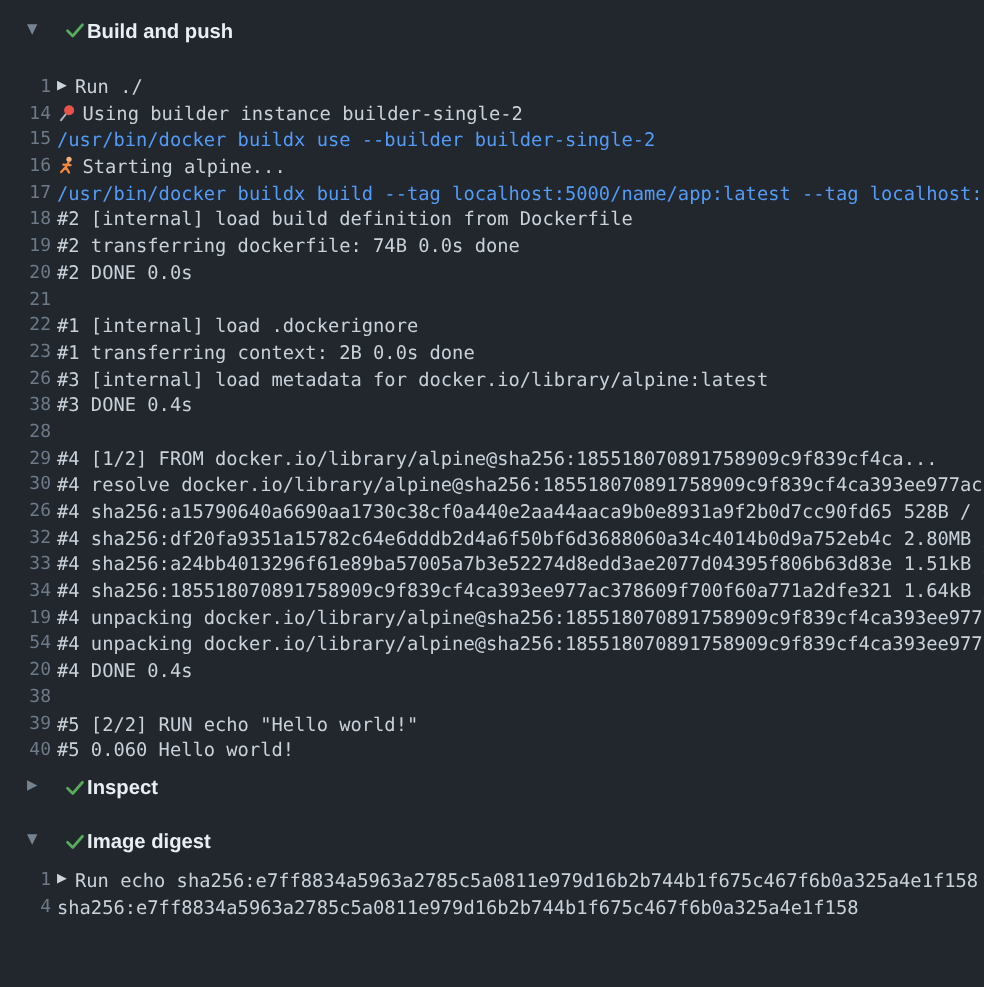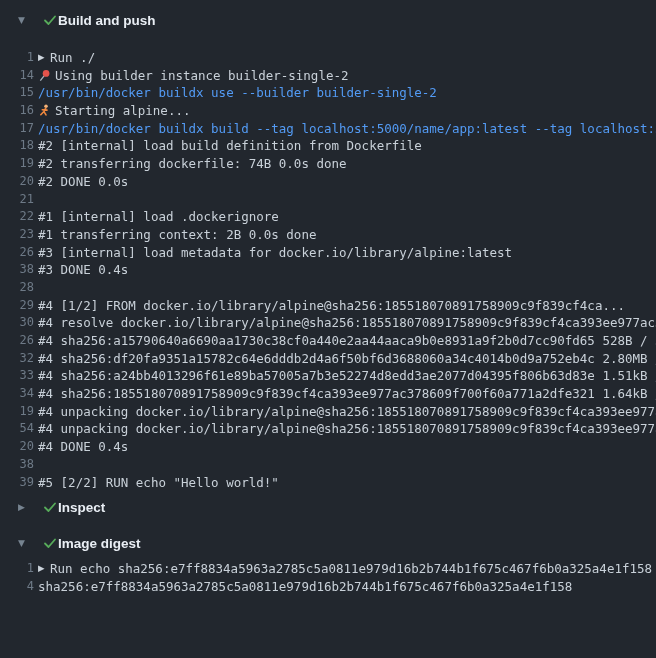--- a/index.html
+++ b/index.html
@@ -66,20 +66,21 @@
         <div class="line"><span class="num">30</span><span class="content"><span>#4 resolve docker.io/library/alpine@sha256:185518070891758909c9f839cf4ca393ee977ac37</span></span></div>
         <div class="line"><span class="num">26</span><span class="content"><span>#4 sha256:a15790640a6690aa1730c38cf0a440e2aa44aaca9b0e8931a9f2b0d7cc90fd65 528B / 52</span></span></div>
         <div class="line"><span class="num">32</span><span class="content"><span>#4 sha256:df20fa9351a15782c64e6dddb2d4a6f50bf6d3688060a34c4014b0d9a752eb4c 2.80MB / 2</span></span></div>
         <div class="line"><span class="num">33</span><span class="content"><span>#4 sha256:a24bb4013296f61e89ba57005a7b3e52274d8edd3ae2077d04395f806b63d83e 1.51kB / 1</span></span></div>
         <div class="line"><span class="num">34</span><span class="content"><span>#4 sha256:185518070891758909c9f839cf4ca393ee977ac378609f700f60a771a2dfe321 1.64kB / 1</span></span></div>
         <div class="line"><span class="num">19</span><span class="content"><span>#4 unpacking docker.io/library/alpine@sha256:185518070891758909c9f839cf4ca393ee977ac</span></span></div>
         <div class="line"><span class="num">54</span><span class="content"><span>#4 unpacking docker.io/library/alpine@sha256:185518070891758909c9f839cf4ca393ee977ac</span></span></div>
         <div class="line"><span class="num">20</span><span class="content"><span>#4 DONE 0.4s</span></span></div>
         <div class="line"><span class="num">38</span><span class="content"><span></span></span></div>
         <div class="line"><span class="num">39</span><span class="content"><span>#5 [2/2] RUN echo "Hello world!"</span></span></div>
+        <div class="line"><span class="num">40</span><span class="content"><span>#5 0.060 Hello world!</span></span></div>
       </div>
     </div>
     <div class="section section-inspect">
       <div class="section-header">
         <span class="toggle">▶</span>
         <svg width="16" height="16" viewBox="0 0 16 16" class="check">
           <polyline points="3,8.5 6.5,12 13,4.5" fill="none" stroke="#57ab5a" stroke-width="1.8" stroke-linecap="round" stroke-linejoin="round"></polyline>
         </svg>
         <span class="sec-label">Inspect</span>
       </div>

